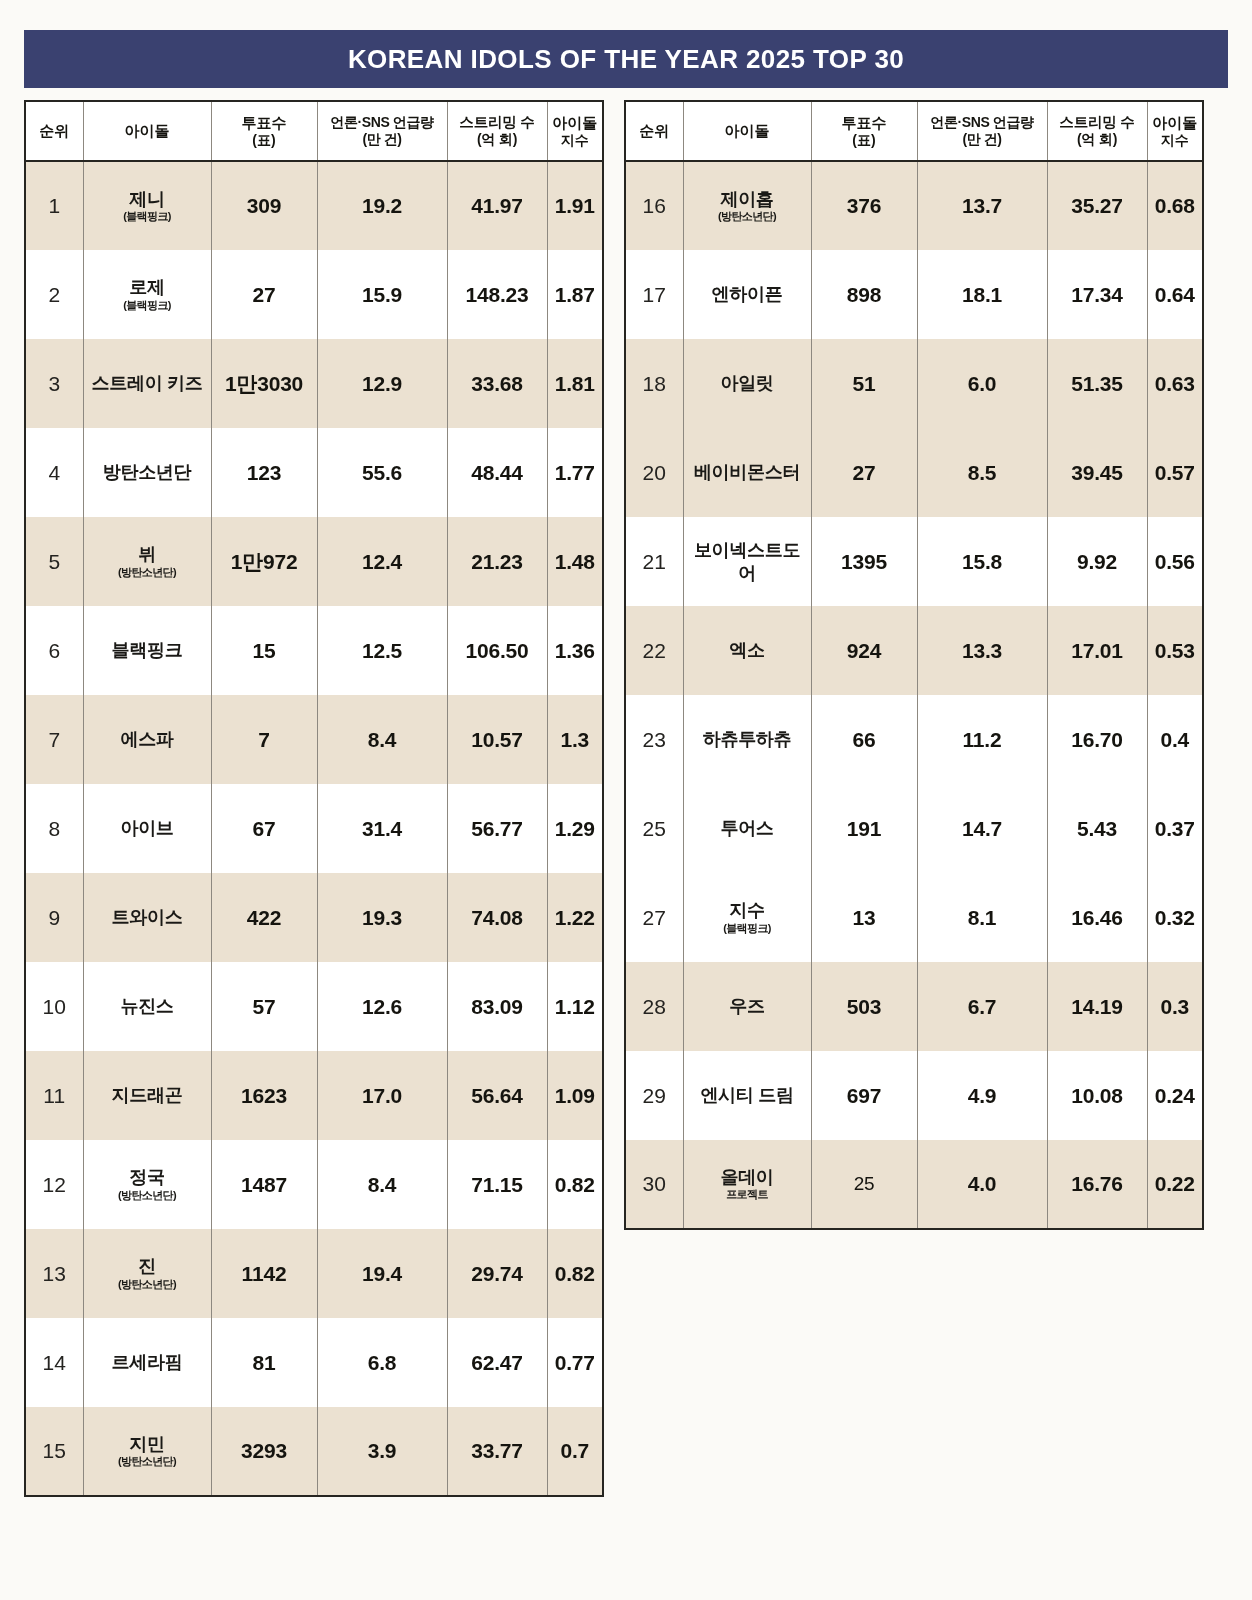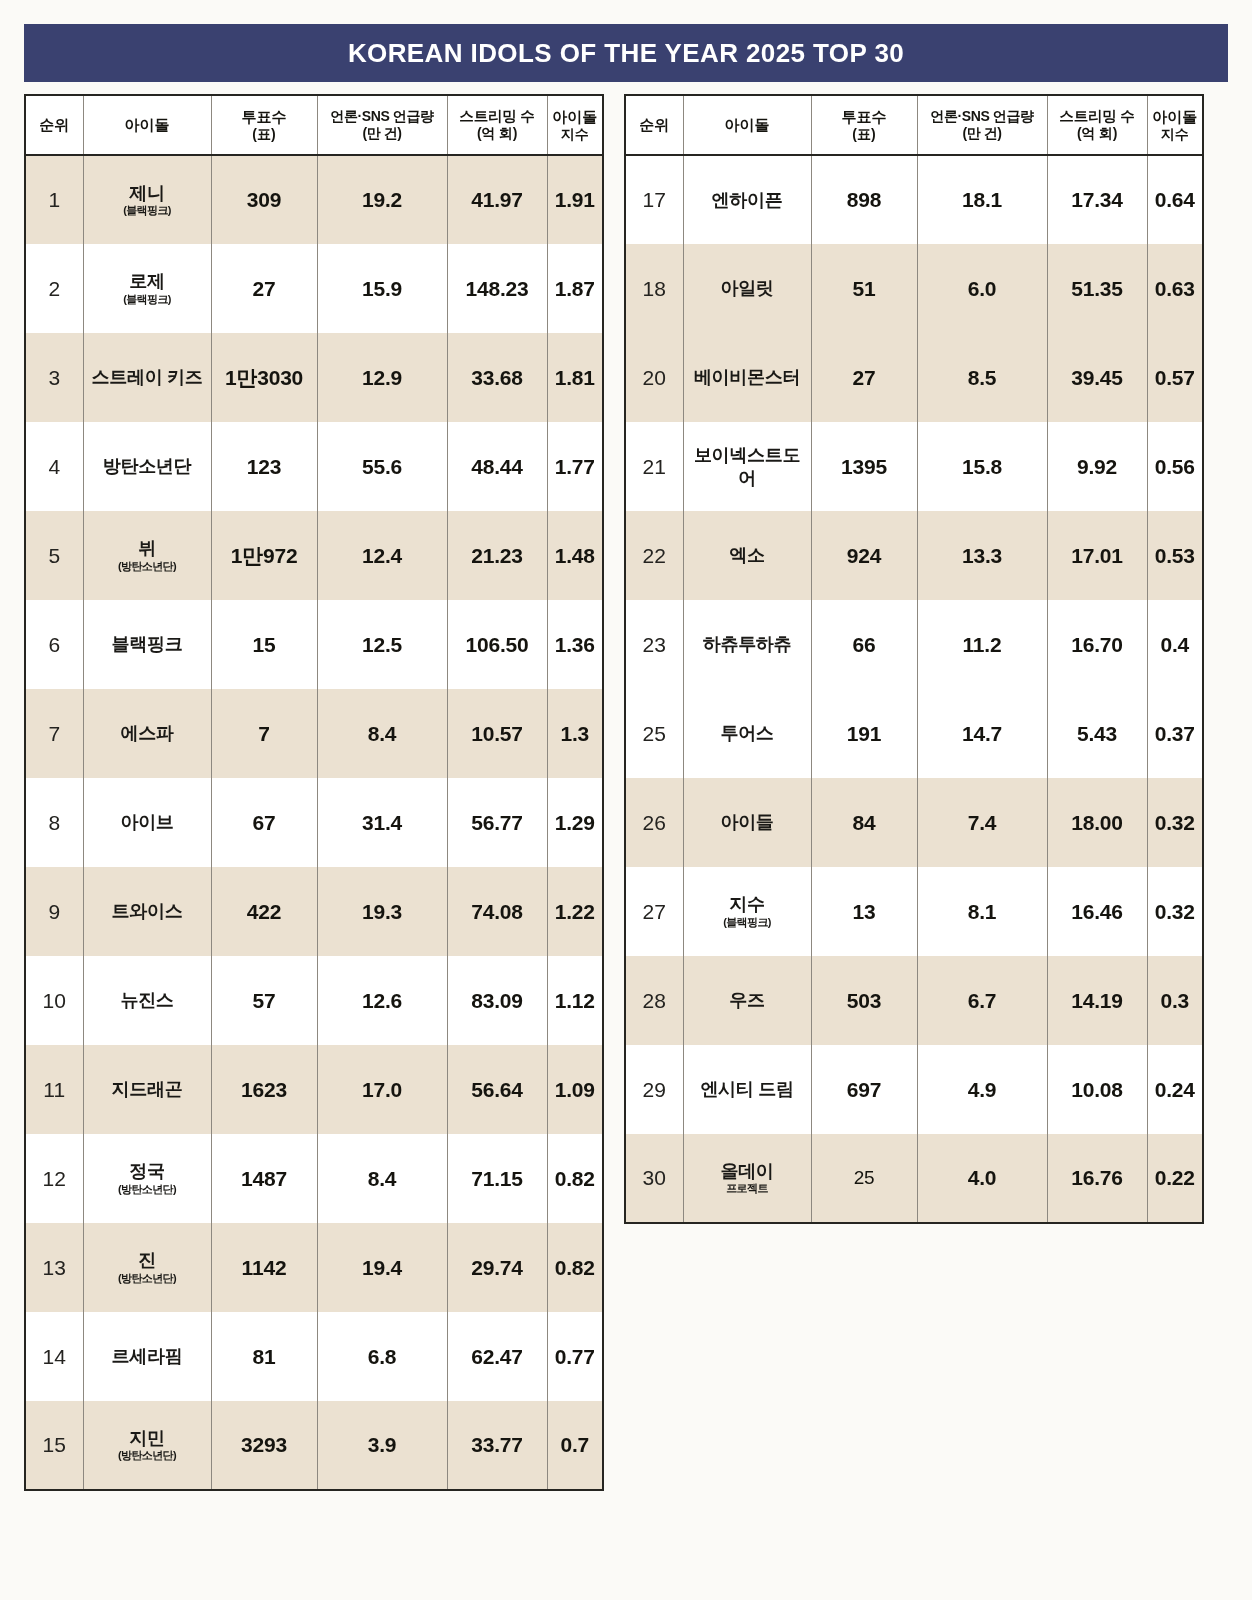--- a/index.html
+++ b/index.html
@@ -12,21 +12,21 @@
     background: #fbfaf7;
     font-family: "Liberation Sans", "DejaVu Sans", sans-serif;
     color: #1c1b18;
     overflow: hidden;
   }
   #page {
     position: relative;
     width: 1252px;
     height: 1600px;
     box-sizing: border-box;
-    padding: 24px 24px 0 24px;
+    padding: 30px 24px 0 24px;
   }
 
   
   .title-bar {
     height: 58px;
     background: #3a4170;
     display: flex;
     align-items: center;
     justify-content: center;
     margin-bottom: 12px;
@@ -302,20 +302,28 @@
           <tr>
             <th class="h-rank"><span>순위</span></th>
             <th class="h-idol"><span>아이돌</span></th>
             <th class="h-votes"><span>투표수</span><span class="hdr-sub">(표)</span></th>
             <th class="h-buzz"><span>언론·SNS 언급량</span><span class="hdr-sub">(만 건)</span></th>
             <th class="h-stream"><span>스트리밍 수</span><span class="hdr-sub">(억 회)</span></th>
             <th class="h-index"><span>아이돌</span><span class="hdr-sub">지수</span></th>
           </tr>
         </thead>
         <tbody>
+            <tr class="shade">
+              <td class="cell-rank">16</td>
+              <td class="cell-idol"><span>제이홉</span><span class="grp">(방탄소년단)</span></td>
+              <td class="cell-num">376</td>
+              <td class="cell-num">13.7</td>
+              <td class="cell-num">35.27</td>
+              <td class="cell-num">0.68</td>
+            </tr>
             <tr class="plain">
               <td class="cell-rank">17</td>
               <td class="cell-idol"><span>엔하이픈</span></td>
               <td class="cell-num">898</td>
               <td class="cell-num">18.1</td>
               <td class="cell-num">17.34</td>
               <td class="cell-num">0.64</td>
             </tr>
             <tr class="shade">
               <td class="cell-rank">18</td>
@@ -358,28 +366,20 @@
               <td class="cell-num">0.4</td>
             </tr>
             <tr class="plain">
               <td class="cell-rank">25</td>
               <td class="cell-idol"><span>투어스</span></td>
               <td class="cell-num">191</td>
               <td class="cell-num">14.7</td>
               <td class="cell-num">5.43</td>
               <td class="cell-num">0.37</td>
             </tr>
-            <tr class="shade">
-              <td class="cell-rank">26</td>
-              <td class="cell-idol"><span>아이들</span></td>
-              <td class="cell-num">84</td>
-              <td class="cell-num">7.4</td>
-              <td class="cell-num">18.00</td>
-              <td class="cell-num">0.32</td>
-            </tr>
             <tr class="plain">
               <td class="cell-rank">27</td>
               <td class="cell-idol"><span>지수</span><span class="grp">(블랙핑크)</span></td>
               <td class="cell-num">13</td>
               <td class="cell-num">8.1</td>
               <td class="cell-num">16.46</td>
               <td class="cell-num">0.32</td>
             </tr>
             <tr class="shade">
               <td class="cell-rank">28</td>

